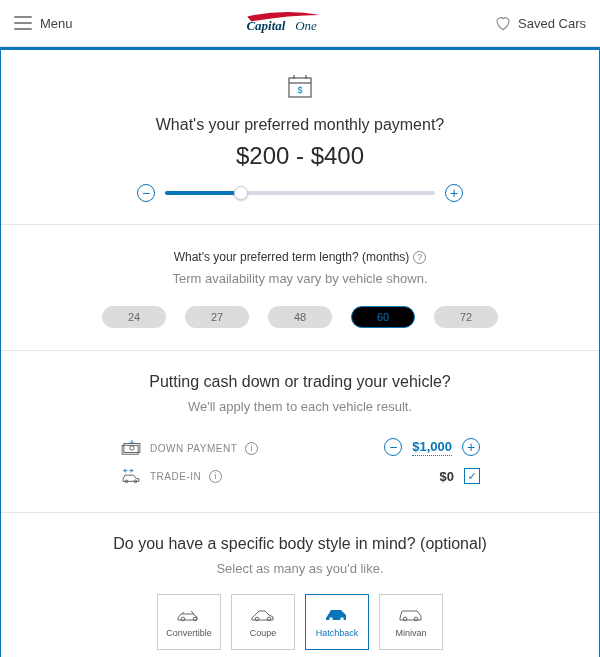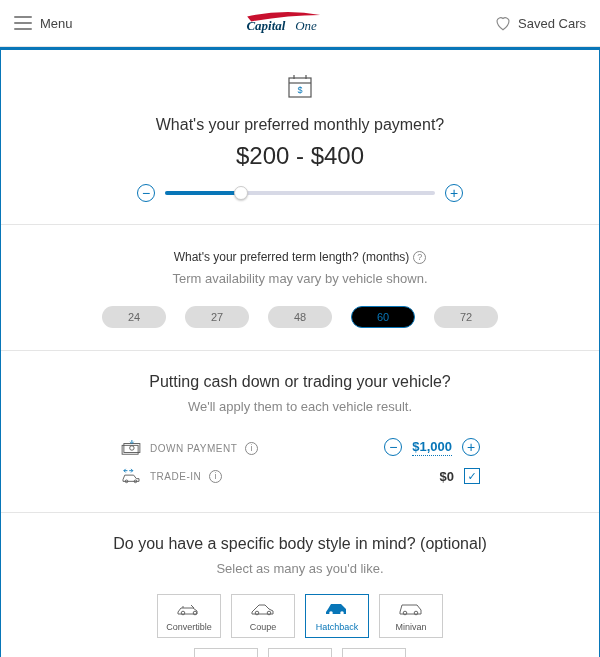--- a/index.html
+++ b/index.html
@@ -36,21 +36,21 @@
 .cash-row { display: flex; align-items: flex-end; justify-content: space-between; padding: 6px 0; }
 .cash-rows { max-width: 360px; margin: 18px auto 0; }
 .cash-label { display: flex; align-items: center; gap: 8px; font-size: 10px; color: #888; letter-spacing: .5px; }
 .cash-icon { width: 22px; height: 16px; }
 .cash-ctrl { display: flex; align-items: center; gap: 10px; }
 .cash-val { font-size: 13px; color: #333; font-weight: bold; }
 .cash-val.underlined { border-bottom: 1px dotted #0876b8; padding-bottom: 1px; color: #0876b8; }
 .check-box { width: 16px; height: 16px; border: 1px solid #0876b8; display: flex; align-items: center; justify-content: center; color: #0876b8; font-size: 11px; }
 
 .body-grid { display: flex; gap: 10px; justify-content: center; margin-top: 18px; flex-wrap: wrap; max-width: 380px; margin-left: auto; margin-right: auto;}
-.body-card { width: 64px; height: 44px; border: 1px solid #ccc; display: flex; flex-direction: column; align-items: center; justify-content: center; gap: 6px; cursor: pointer; }
+.body-card { width: 64px; height: 56px; border: 1px solid #ccc; display: flex; flex-direction: column; align-items: center; justify-content: center; gap: 6px; cursor: pointer; }
 .body-card.selected { border: 1.5px solid #0876b8; }
 .body-card svg { width: 34px; height: 16px; }
 .body-card .lbl { font-size: 9px; color: #555; }
 .body-card.selected .lbl { color: #0876b8; }
 </style>
 </head>
 <body>
 
 <div class="header">
   <div class="menu-btn">

